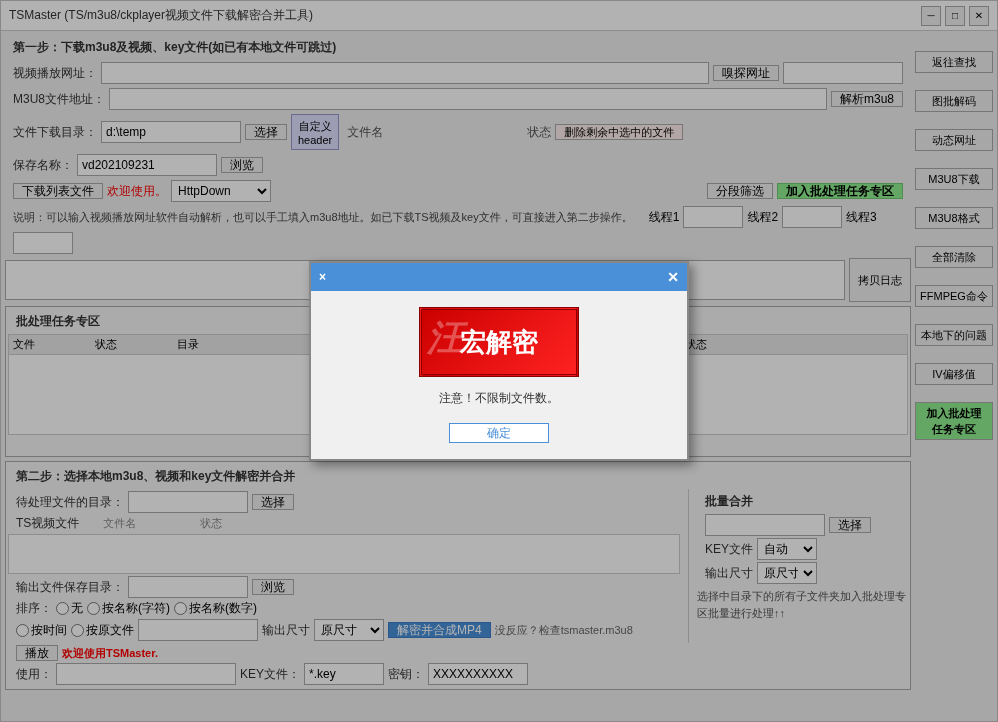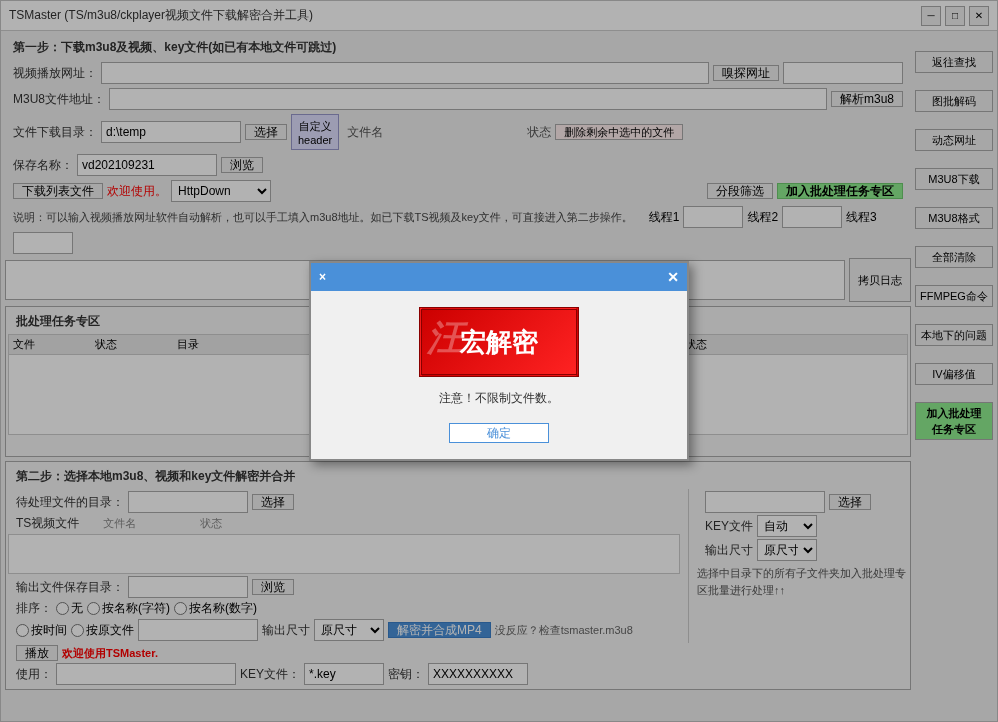--- a/index.html
+++ b/index.html
@@ -217,20 +217,23 @@
             <span class="label">输出尺寸</span>
             <select style="width:70px;">
               <option>原尺寸</option>
             </select>
             <button class="btn btn-blue">解密并合成MP4</button>
             <span style="font-size:11px; color:#666;">没反应？检查tsmaster.m3u8</span>
           </div>
         </div>
 
         <div style="width:220px; border-left:1px solid #ccc; padding-left:8px;">
+          <div class="row">
+            <span class="section-title">批量合并</span>
+          </div>
           <div class="row">
             <input type="text" style="width: 120px;" value="">
             <button class="btn">选择</button>
           </div>
           <div class="row">
             <span class="label">KEY文件</span>
             <select style="width:60px;">
               <option>自动</option>
             </select>
           </div>

